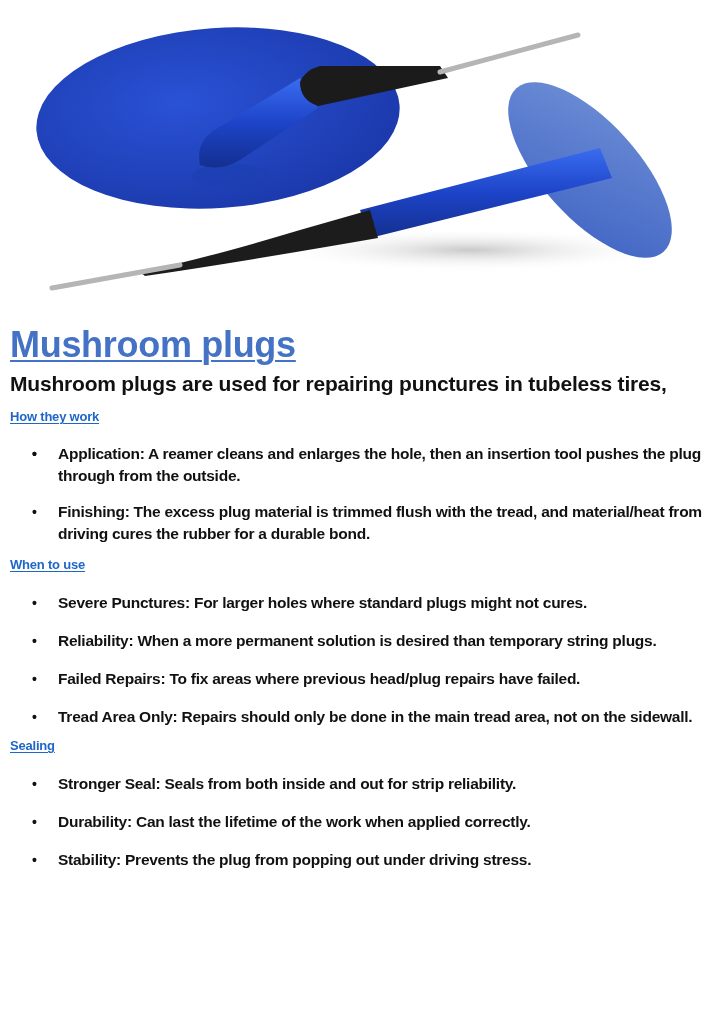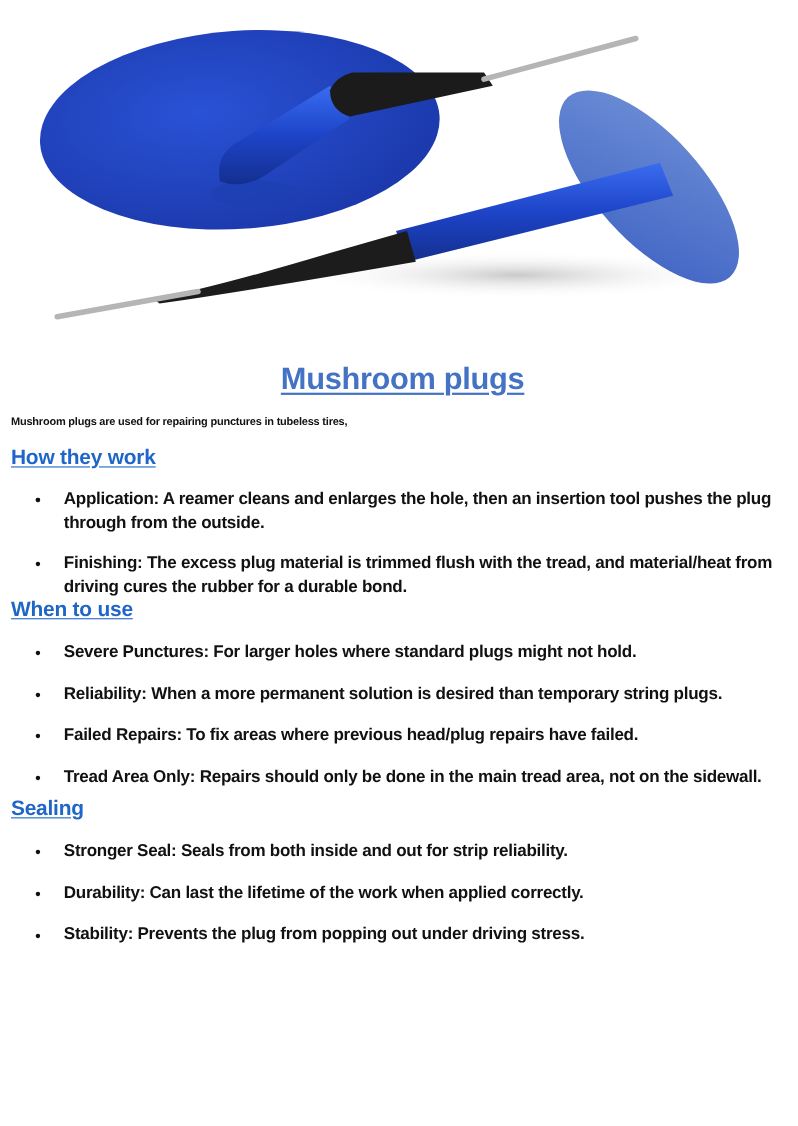--- a/index.html
+++ b/index.html
@@ -1,23 +1,23 @@
 <!DOCTYPE html>
 <html><head>
 <meta charset="utf-8">
 <style>
   html, body { margin:0; padding:0; background:#ffffff; }
   body { width:725px; height:1024px; position:relative; overflow:hidden;
          font-family:"Liberation Sans", "DejaVu Sans", sans-serif; color:#111; }
   .hero { position:absolute; left:0; top:0; width:725px; height:300px; }
   .doc { position:absolute; left:10px; top:326px; width:712px; }
-  .title { font-size:28px; font-weight:bold; color:#4472c4; text-decoration:underline;
-           text-decoration-thickness:2px; text-underline-offset:3px; margin:0; line-height:38px; letter-spacing:-0.3px;text-align:center; }
-  .intro { font-size:10px; font-weight:bold; margin:10px 0 0 0; line-height:20px; letter-spacing:-0.2px; }
-  .section-h { font-size:19px; font-weight:bold; color:#1f66c8; text-decoration:underline;
+  .title { font-size:36px; font-weight:bold; color:#4472c4; text-decoration:underline;
+           text-decoration-thickness:2px; text-underline-offset:3px; margin:0; line-height:38px; letter-spacing:-0.3px; }
+  .intro { font-size:21px; font-weight:bold; margin:10px 0 0 0; line-height:20px; letter-spacing:-0.2px; }
+  .section-h { font-size:13px; font-weight:bold; color:#1f66c8; text-decoration:underline;
                text-underline-offset:2px; margin:0; line-height:20px; letter-spacing:-0.2px; }
   ul { list-style:none; margin:0; padding:0; }
   li { position:relative; padding-left:48px; font-size:15.5px; font-weight:bold; line-height:22px; letter-spacing:-0.25px; }
   li .bullet { position:absolute; left:22px; top:0; font-size:14px; }
 </style>
 </head>
 <body>
 
 <div class="hero">
   <svg width="725" height="300" viewBox="0 0 725 300">
@@ -62,23 +62,23 @@
   <h1 class="title">Mushroom plugs</h1>
   <p class="intro">Mushroom plugs are used for repairing punctures in tubeless tires,</p>
 
   <h2 class="section-h" style="margin-top:13px;">How they work</h2>
   <ul style="margin-top:16px;">
     <li style="margin-bottom:14px;"><span class="bullet">•</span></li>
     <li style="margin-bottom:14px;"><span class="bullet">•</span><span>Application: A reamer cleans and enlarges the hole, then an insertion tool pushes the plug through from the outside.</span></li>
     <li><span class="bullet">•</span><span>Finishing: The excess plug material is trimmed flush with the tread, and material/heat from driving cures the rubber for a durable bond.</span></li>
   </ul>
 
-  <h2 class="section-h" style="margin-top:0;">When to use</h2>
+  <h2 class="section-h" style="margin-top:10px;">When to use</h2>
   <ul style="margin-top:17px;">
-    <li style="margin-bottom:16px;"><span class="bullet">•</span><span>Severe Punctures: For larger holes where standard plugs might not hold.</span></li>
+    <li style="margin-bottom:16px;"><span class="bullet">•</span><span>Severe Punctures: For larger holes where standard plugs might not cures.</span></li>
     <li style="margin-bottom:16px;"><span class="bullet">•</span><span>Reliability: When a more permanent solution is desired than temporary string plugs.</span></li>
     <li style="margin-bottom:16px;"><span class="bullet">•</span><span>Failed Repairs: To fix areas where previous head/plug repairs have failed.</span></li>
     <li><span class="bullet">•</span><span>Tread Area Only: Repairs should only be done in the main tread area, not on the sidewall.</span></li>
   </ul>
 
   <h2 class="section-h" style="margin-top:8px;">Sealing</h2>
   <ul style="margin-top:17px;">
     <li style="margin-bottom:16px;"><span class="bullet">•</span><span>Stronger Seal: Seals from both inside and out for strip reliability.</span></li>
     <li style="margin-bottom:16px;"><span class="bullet">•</span><span>Durability: Can last the lifetime of the work when applied correctly.</span></li>
     <li><span class="bullet">•</span><span>Stability: Prevents the plug from popping out under driving stress.</span></li>

